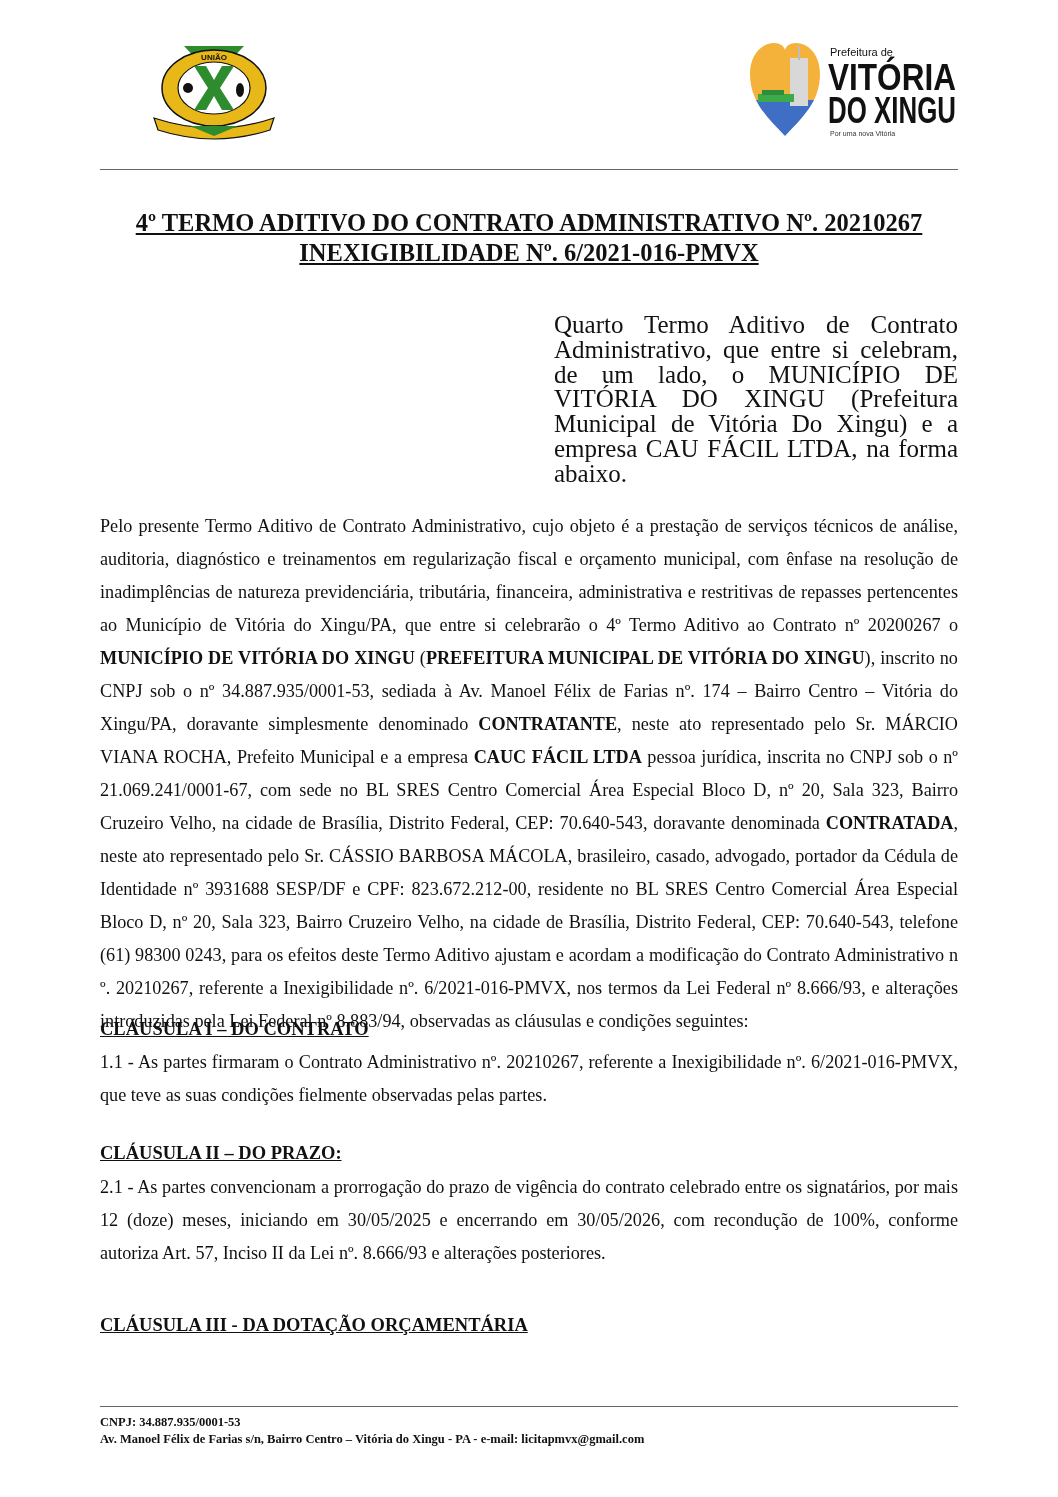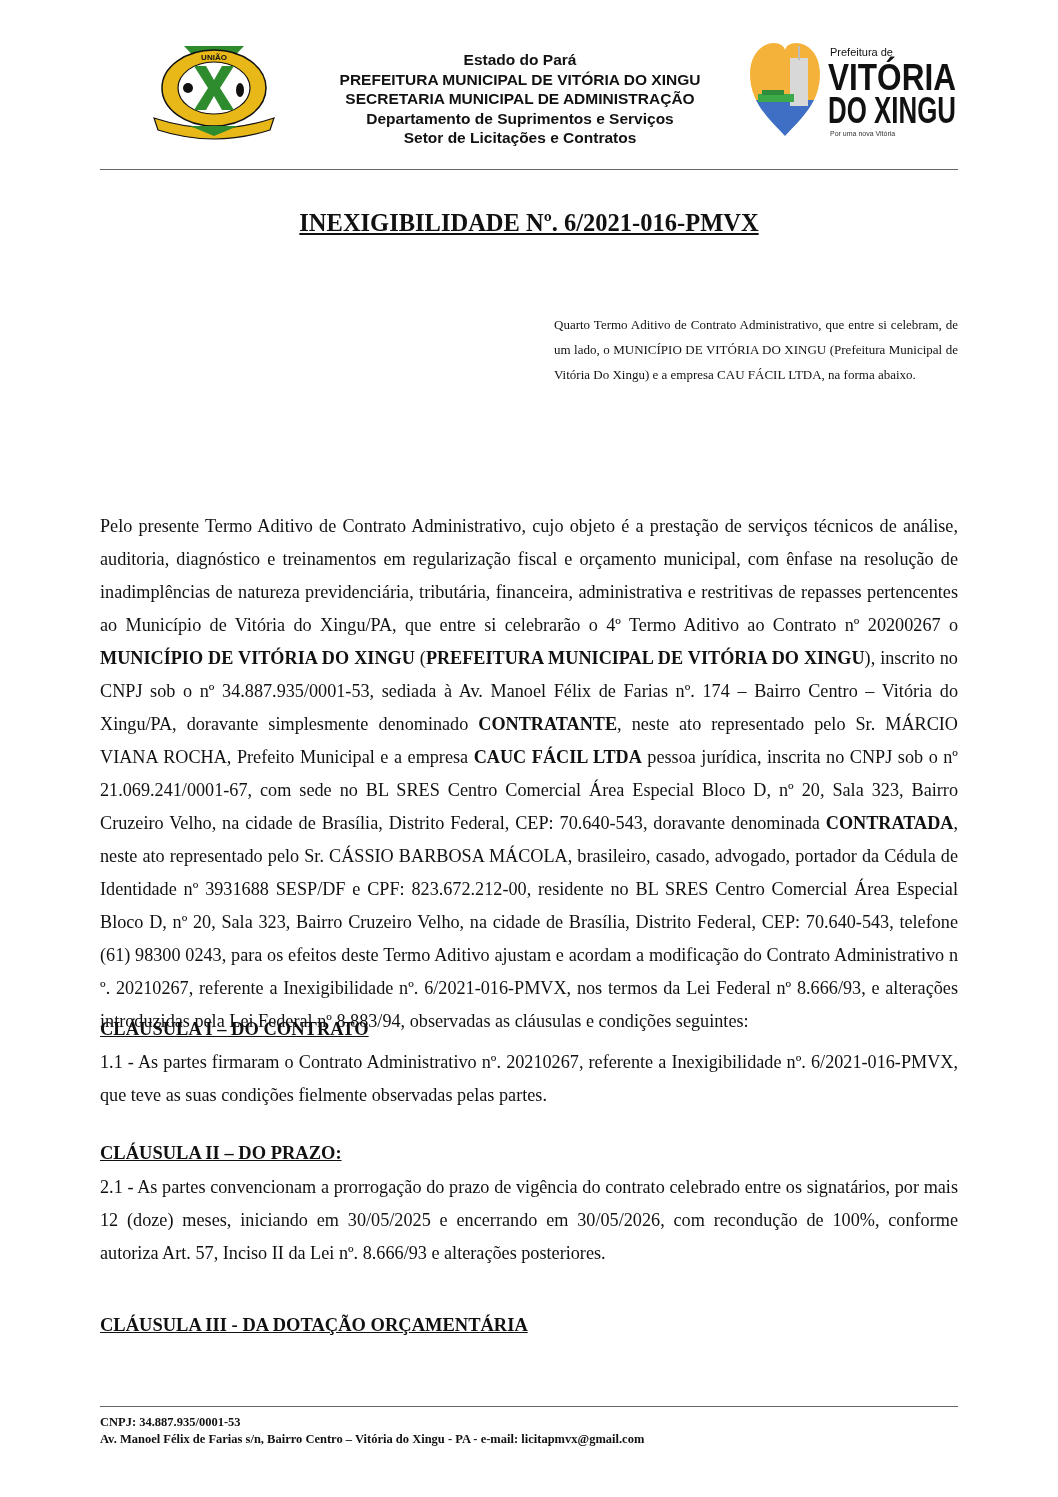--- a/index.html
+++ b/index.html
@@ -14,21 +14,21 @@
   .header-text div { white-space: nowrap; }
   .rule { position: absolute; left: 100px; width: 858px; height: 0; border-top: 1.5px solid #666; }
   .rule.top { top: 169px; }
   .rule.bottom { top: 1406px; }
 
   .title { position: absolute; left: 100px; top: 208px; width: 858px; text-align: center;
     font-family: "Liberation Serif", serif; font-weight: bold; font-size: 24.5px; line-height: 30px; }
   .title div { text-decoration: underline; white-space: nowrap; }
 
   .preamble { position: absolute; left: 554px; top: 313px; width: 404px;
-    font-family: "Liberation Serif", serif; font-size: 13px; line-height: 24.8px;
+    font-family: "Liberation Serif", serif; font-size: 25px; line-height: 24.8px;
     text-align: justify; text-align-last: left; }
 
   .body-text { position: absolute; left: 100px; width: 858px;
     font-family: "Liberation Serif", serif; font-size: 18.2px; line-height: 33px; text-align: justify; }
   .p-main { top: 510px; }
   .clause-title { position: absolute; left: 100px; font-family: "Liberation Serif", serif;
     font-weight: bold; font-size: 18.5px; text-decoration: underline; white-space: nowrap; margin-top: 20px; }
   .c1 { top: 999px; }
   .p1 { top: 1046px; }
   .c2 { top: 1123px; }
@@ -49,27 +49,20 @@
     <ellipse cx="64" cy="50" rx="52" ry="38" fill="#E8B718" stroke="#111" stroke-width="1.5"></ellipse>
     <ellipse cx="64" cy="50" rx="36" ry="26" fill="#ffffff" stroke="#111" stroke-width="1.2"></ellipse>
     <path d="M44,28 L56,28 L64,42 L72,28 L84,28 L70,50 L84,72 L72,72 L64,58 L56,72 L44,72 L58,50 Z" fill="#2E8B2E"></path>
     <circle cx="38" cy="50" r="5" fill="#111"></circle>
     <ellipse cx="90" cy="52" rx="4" ry="7" fill="#111"></ellipse>
     <path d="M4,80 Q64,100 124,80 L120,92 Q64,110 8,92 Z" fill="#E8B718" stroke="#111" stroke-width="1.2"></path>
     <polygon points="40,88 88,88 64,98" fill="#2E8B2E"></polygon>
     <text x="64" y="22" text-anchor="middle" font-family="Liberation Sans, sans-serif" font-weight="bold" font-size="8" fill="#111">UNIÃO</text>
   </svg>
 
-  <div class="header-text">
-    <div>Estado do Pará</div>
-    <div>PREFEITURA MUNICIPAL DE VITÓRIA DO XINGU</div>
-    <div>SECRETARIA MUNICIPAL DE ADMINISTRAÇÃO</div>
-    <div>Departamento de Suprimentos e Serviços</div>
-    <div>Setor de Licitações e Contratos</div>
-  </div>
 
   <svg class="logo-right" viewBox="0 0 215 100">
     <defs>
       <clipPath id="heartclip">
         <path d="M37,96 C20,78 2,62 2,34 C2,14 14,3 26,3 C32,3 36,6 37,10 C38,6 42,3 48,3 C60,3 72,14 72,34 C72,62 54,78 37,96 Z"></path>
       </clipPath>
     </defs>
     <g clip-path="url(#heartclip)">
       <rect x="0" y="0" width="75" height="60" fill="#F5B23A"></rect>
       <rect x="0" y="60" width="75" height="40" fill="#3F6FC4"></rect>
@@ -80,20 +73,21 @@
     </g>
     <text x="82" y="16" font-family="Liberation Sans, sans-serif" font-size="11" fill="#111">Prefeitura de</text>
     <text x="80" y="50" font-family="Liberation Sans, sans-serif" font-weight="bold" font-size="37" fill="#111" textLength="128" lengthAdjust="spacingAndGlyphs">VITÓRIA</text>
     <text x="80" y="83" font-family="Liberation Sans, sans-serif" font-weight="bold" font-size="37" fill="#111" textLength="128" lengthAdjust="spacingAndGlyphs">DO XINGU</text>
     <text x="82" y="96" font-family="Liberation Sans, sans-serif" font-size="7" fill="#333">Por uma nova Vitória</text>
   </svg>
 
   <div class="rule top"></div>
 
   <div class="title">
+    <div>4º TERMO ADITIVO DO CONTRATO ADMINISTRATIVO Nº. 20210267</div>
     <div>INEXIGIBILIDADE Nº. 6/2021-016-PMVX</div>
   </div>
 
   <div class="preamble">Quarto Termo Aditivo de Contrato Administrativo, que entre si celebram, de um lado, o MUNICÍPIO DE VITÓRIA DO XINGU (Prefeitura Municipal de Vitória Do Xingu) e a empresa CAU FÁCIL LTDA, na forma abaixo.</div>
 
   <div class="body-text p-main"><span>Pelo presente Termo Aditivo de Contrato Administrativo, cujo objeto é a prestação de serviços técnicos de análise, auditoria, diagnóstico e treinamentos em regularização fiscal e orçamento municipal, com ênfase na resolução de inadimplências de natureza previdenciária, tributária, financeira, administrativa e restritivas de repasses pertencentes ao Município de Vitória do Xingu/PA, que entre si celebrarão o 4º Termo Aditivo ao Contrato nº 20200267 o </span><b>MUNICÍPIO DE VITÓRIA DO XINGU</b><span> (</span><b>PREFEITURA MUNICIPAL DE VITÓRIA DO XINGU</b><span>), inscrito no CNPJ sob o nº 34.887.935/0001-53, sediada à Av. Manoel Félix de Farias nº. 174 – Bairro Centro – Vitória do Xingu/PA, doravante simplesmente denominado </span><b>CONTRATANTE</b><span>, neste ato representado pelo Sr. MÁRCIO VIANA ROCHA, Prefeito Municipal e a empresa </span><b>CAUC FÁCIL LTDA</b><span> pessoa jurídica, inscrita no CNPJ sob o nº 21.069.241/0001-67, com sede no BL SRES Centro Comercial Área Especial Bloco D, nº 20, Sala 323, Bairro Cruzeiro Velho, na cidade de Brasília, Distrito Federal, CEP: 70.640-543, doravante denominada </span><b>CONTRATADA</b><span>, neste ato representado pelo Sr. CÁSSIO BARBOSA MÁCOLA, brasileiro, casado, advogado, portador da Cédula de Identidade nº 3931688 SESP/DF e CPF: 823.672.212-00, residente no BL SRES Centro Comercial Área Especial Bloco D, nº 20, Sala 323, Bairro Cruzeiro Velho, na cidade de Brasília, Distrito Federal, CEP: 70.640-543, telefone (61) 98300 0243, para os efeitos deste Termo Aditivo ajustam e acordam a modificação do Contrato Administrativo n º. 20210267, referente a Inexigibilidade nº. 6/2021-016-PMVX, nos termos da Lei Federal nº 8.666/93, e alterações introduzidas pela Lei Federal nº 8.883/94, observadas as cláusulas e condições seguintes:</span></div>
 
   <div class="clause-title c1">CLÁUSULA I – DO CONTRATO</div>
   <div class="body-text p1">1.1 - As partes firmaram o Contrato Administrativo nº. 20210267, referente a Inexigibilidade nº. 6/2021-016-PMVX, que teve as suas condições fielmente observadas pelas partes.</div>
 

